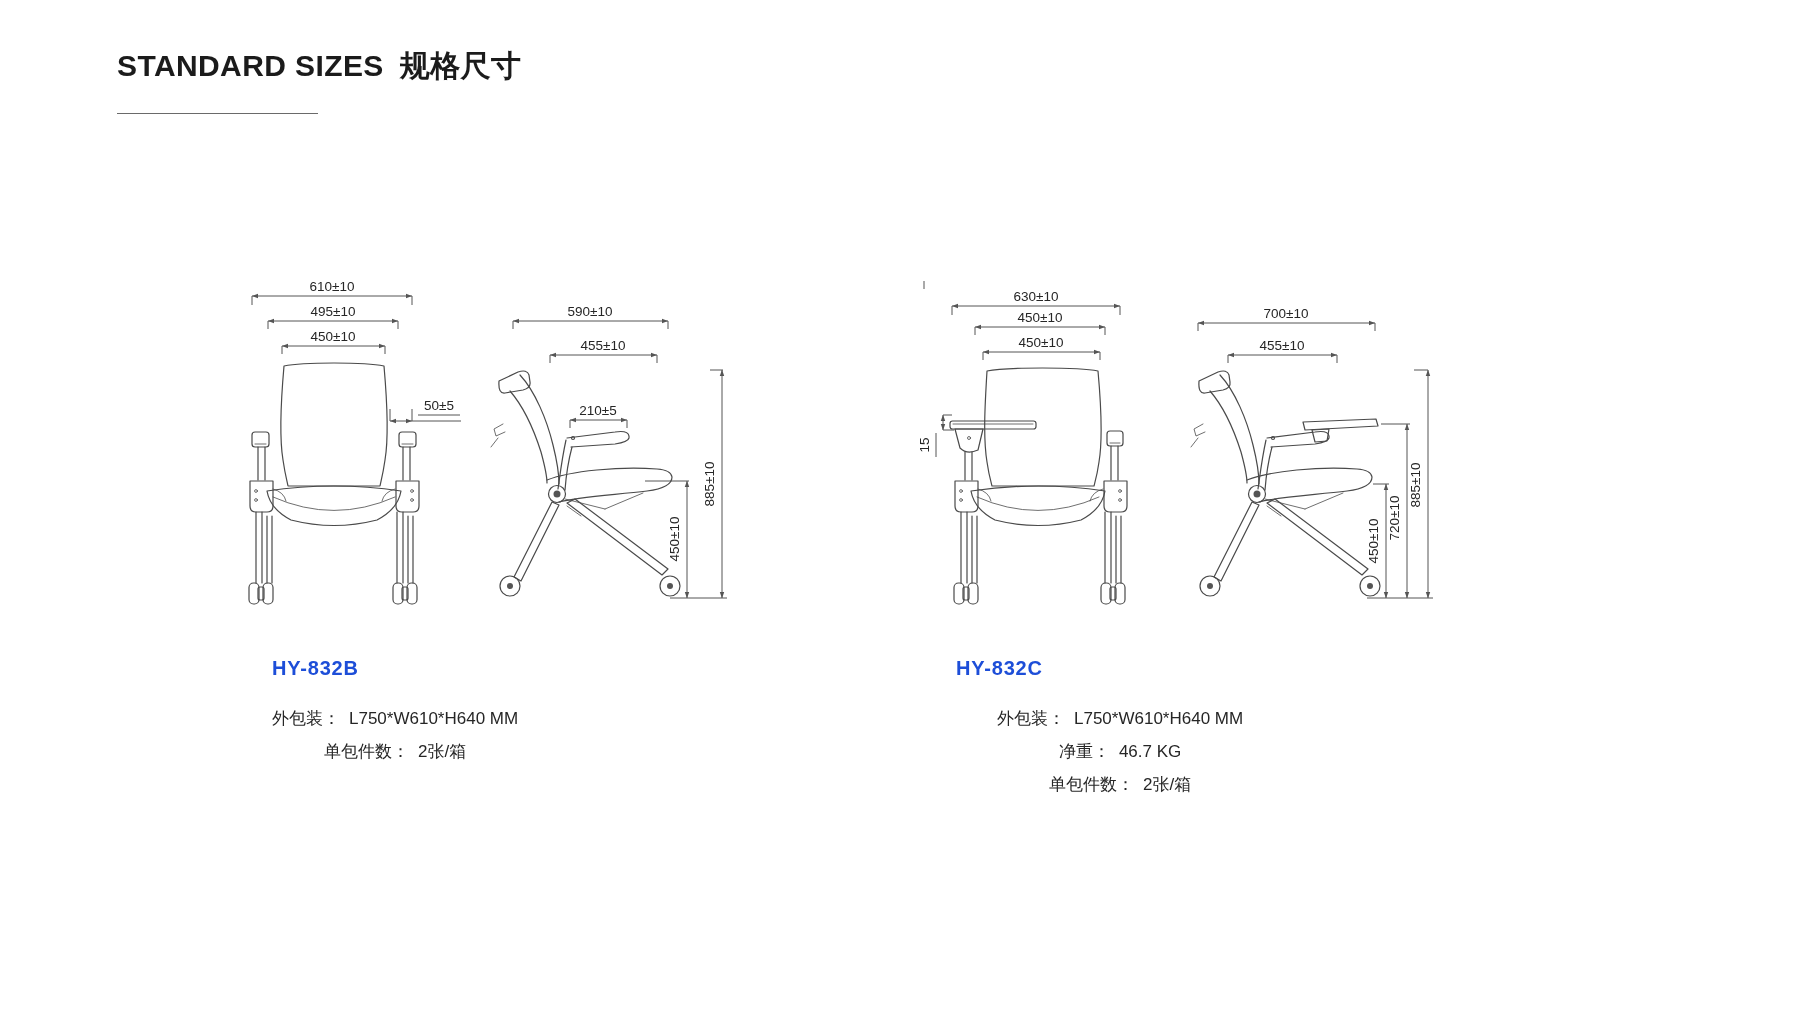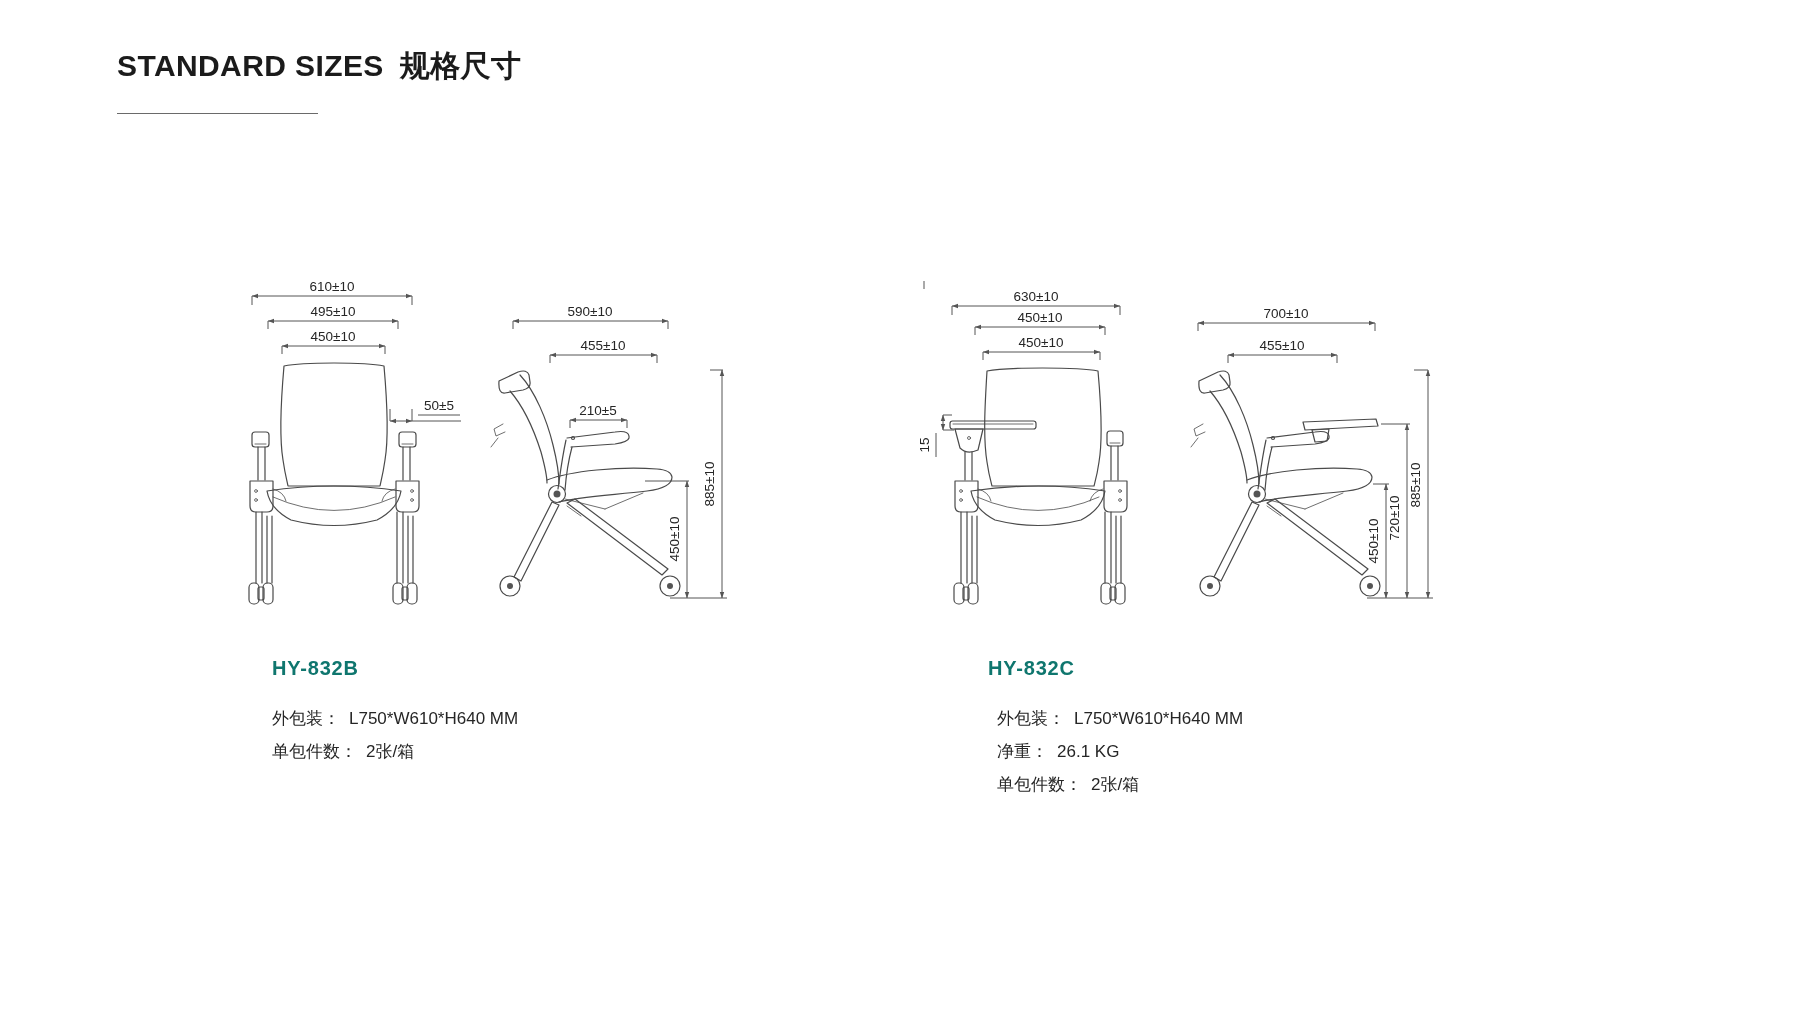--- a/index.html
+++ b/index.html
@@ -11,23 +11,23 @@
     position:absolute; left:117px; top:46px; font-size:30px; font-weight:700;
     letter-spacing:0.4px; color:#1b1b1b; white-space:nowrap;
   }
   .title .zh { margin-left:16px; }
   .title-underline { position:absolute; left:117px; top:113px; width:201px; height:1px; background:#6a6a6a; }
   .drawing { position:absolute; }
   .art   { fill:none; stroke:#4a4a4a; stroke-width:1.2; stroke-linecap:round; stroke-linejoin:round; }
   .art-thin { fill:none; stroke:#4a4a4a; stroke-width:0.8; stroke-linecap:round; }
   .dim   { fill:none; stroke:#555555; stroke-width:1; }
   .dim-text { font-size:13.5px; fill:#262626; font-family:"Liberation Sans", sans-serif; }
-  .model { position:absolute; font-size:20px; font-weight:700; letter-spacing:0.8px; color:#0f766e; }
+  .model { position:absolute; font-size:20px; font-weight:700; letter-spacing:0.8px; color:#1d4ed8; }
   .specs { position:absolute; font-size:17px; color:#262626; }
-  .spec-row { height:33px; line-height:33px; white-space:nowrap; }
+  .spec-row { height:33px; line-height:33px; white-space:nowrap;text-align:center; }
   .spec-label { margin-right:9px; }
 </style>
 </head>
 <body>
 
 <div class="canvas">
 
   <div class="title">
     <span>STANDARD SIZES</span><span class="zh">规格尺寸</span>
   </div>
@@ -226,26 +226,26 @@
       <path class="art-thin" d="M350,221 l40,10 M390,231 l38,-16 M352,228 l14,10"></path>
       <path d="M352,225 L447,297 L453,291 L360,221 Z"></path>
       <circle cx="455" cy="308" r="10"></circle>
       <circle cx="455" cy="308" r="3" fill="#555" stroke="none"></circle>
       <path d="M337,224 L299,299 L306,303 L344,227 Z"></path>
       <circle cx="295" cy="308" r="10"></circle>
       <circle cx="295" cy="308" r="3" fill="#555" stroke="none"></circle>
     </g>
   </svg>
 
-  <div class="model" style="left:988px; top:657px;">HY-832C</div>
+  <div class="model" style="left:956px; top:657px;">HY-832C</div>
   <div class="specs" style="left:997px; top:702px;">
     <div class="spec-row">
       <span class="spec-label">外包装：</span><span>L750*W610*H640 MM</span>
     </div>
     <div class="spec-row">
-      <span class="spec-label">净重：</span><span>26.1 KG</span>
+      <span class="spec-label">净重：</span><span>46.7 KG</span>
     </div>
     <div class="spec-row">
       <span class="spec-label">单包件数：</span><span>2张/箱</span>
     </div>
   </div>
 
 </div>
 
 </body></html>

